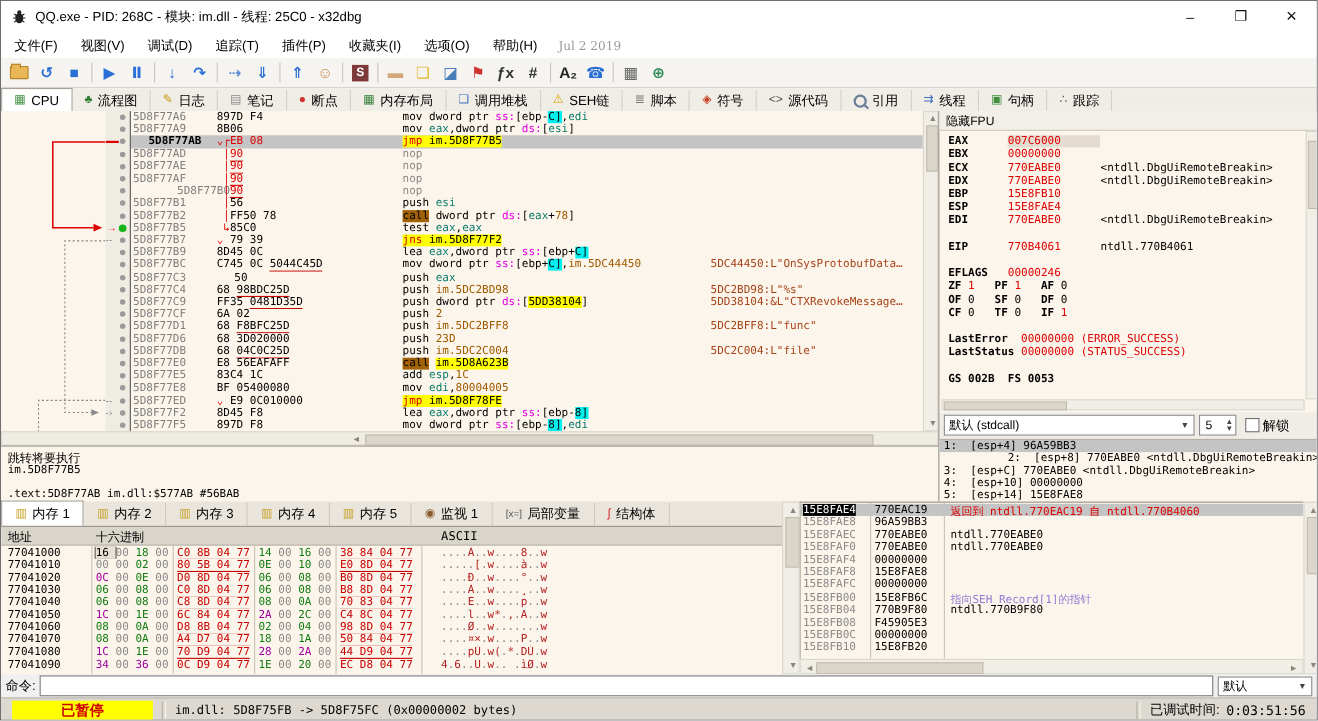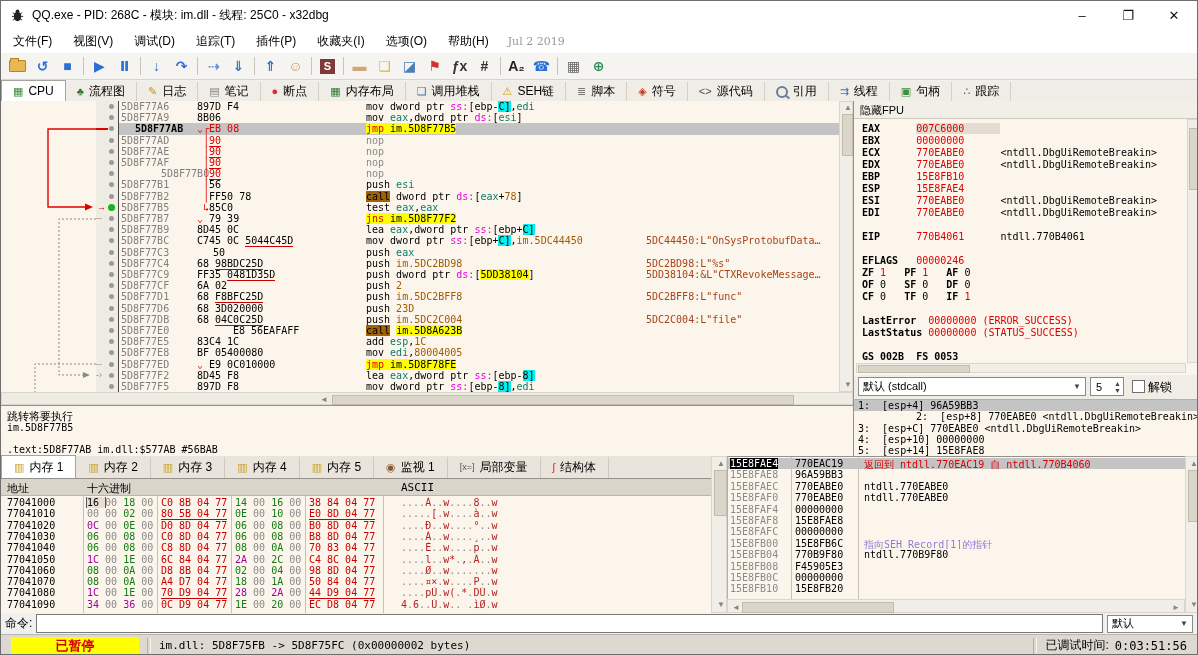--- a/index.html
+++ b/index.html
@@ -311,21 +311,21 @@
       <div class="row dis-row mono" style="top: 112px;"><span class="addr" style="position: absolute; left: 2px;">5D8F77B7</span><span style="position: absolute; left: 78px;"><span class="b-P">⌄ </span><span class="b-k">79 39</span></span><span style="position: absolute; left: 247px;"><span class="c-Y">jns </span><span class="c-y">im.5D8F77F2</span></span></div>
       <div class="row dis-row mono" style="top: 123.2px;"><span class="addr" style="position: absolute; left: 2px;">5D8F77B9</span><span style="position: absolute; left: 78px;"><span class="b-k">8D45 0C</span></span><span style="position: absolute; left: 247px;"><span class="c-m">lea </span><span class="c-r">eax</span><span class="c-p">,</span><span class="c-m">dword ptr </span><span class="c-s">ss:</span><span class="c-p">[ebp+</span><span class="c-c">C]</span></span></div>
       <div class="row dis-row mono" style="top: 134.4px;"><span class="addr" style="position: absolute; left: 2px;">5D8F77BC</span><span style="position: absolute; left: 78px;"><span class="b-k">C745 0C </span><span class="b-U">5044C45D</span></span><span style="position: absolute; left: 247px;"><span class="c-m">mov </span><span class="c-m">dword ptr </span><span class="c-s">ss:</span><span class="c-p">[ebp+</span><span class="c-c">C]</span><span class="c-p">,</span><span class="c-a">im.5DC44450</span></span><span class="cmt" style="position: absolute; left: 527px; width: 190px; overflow: hidden;">5DC44450:L"OnSysProtobufData…</span></div>
       <div class="row dis-row mono" style="top: 145.6px;"><span class="addr" style="position: absolute; left: 2px;">5D8F77C3</span><span style="position: absolute; left: 94px;"><span class="b-k">50</span></span><span style="position: absolute; left: 247px;"><span class="c-m">push </span><span class="c-r">eax</span></span></div>
       <div class="row dis-row mono" style="top: 156.8px;"><span class="addr" style="position: absolute; left: 2px;">5D8F77C4</span><span style="position: absolute; left: 78px;"><span class="b-k">68 </span><span class="b-U">98BDC25D</span></span><span style="position: absolute; left: 247px;"><span class="c-m">push </span><span class="c-a">im.5DC2BD98</span></span><span class="cmt" style="position: absolute; left: 527px; width: 190px; overflow: hidden;">5DC2BD98:L"%s"</span></div>
       <div class="row dis-row mono" style="top: 168px;"><span class="addr" style="position: absolute; left: 2px;">5D8F77C9</span><span style="position: absolute; left: 78px;"><span class="b-k">FF35 </span><span class="b-U">0481D35D</span></span><span style="position: absolute; left: 247px;"><span class="c-m">push </span><span class="c-m">dword ptr </span><span class="c-s">ds:</span><span class="c-p">[</span><span class="c-y">5DD38104</span><span class="c-p">]</span></span><span class="cmt" style="position: absolute; left: 527px; width: 190px; overflow: hidden;">5DD38104:&amp;L"CTXRevokeMessage…</span></div>
       <div class="row dis-row mono" style="top: 179.2px;"><span class="addr" style="position: absolute; left: 2px;">5D8F77CF</span><span style="position: absolute; left: 78px;"><span class="b-k">6A 02</span></span><span style="position: absolute; left: 247px;"><span class="c-m">push </span><span class="c-n">2</span></span></div>
       <div class="row dis-row mono" style="top: 190.4px;"><span class="addr" style="position: absolute; left: 2px;">5D8F77D1</span><span style="position: absolute; left: 78px;"><span class="b-k">68 </span><span class="b-U">F8BFC25D</span></span><span style="position: absolute; left: 247px;"><span class="c-m">push </span><span class="c-a">im.5DC2BFF8</span></span><span class="cmt" style="position: absolute; left: 527px; width: 190px; overflow: hidden;">5DC2BFF8:L"func"</span></div>
       <div class="row dis-row mono" style="top: 201.6px;"><span class="addr" style="position: absolute; left: 2px;">5D8F77D6</span><span style="position: absolute; left: 78px;"><span class="b-k">68 3D020000</span></span><span style="position: absolute; left: 247px;"><span class="c-m">push </span><span class="c-n">23D</span></span></div>
       <div class="row dis-row mono" style="top: 212.8px;"><span class="addr" style="position: absolute; left: 2px;">5D8F77DB</span><span style="position: absolute; left: 78px;"><span class="b-k">68 </span><span class="b-U">04C0C25D</span></span><span style="position: absolute; left: 247px;"><span class="c-m">push </span><span class="c-a">im.5DC2C004</span></span><span class="cmt" style="position: absolute; left: 527px; width: 190px; overflow: hidden;">5DC2C004:L"file"</span></div>
-      <div class="row dis-row mono" style="top: 224px;"><span class="addr" style="position: absolute; left: 2px;">5D8F77E0</span><span style="position: absolute; left: 78px; margin-left: 36px;"><span class="b-k">E8 56EAFAFF</span></span><span style="position: absolute; left: 247px;"><span class="c-C">call</span><span class="c-p"> </span><span class="c-y">im.5D8A623B</span></span></div>
+      <div class="row dis-row mono" style="top: 224px;"><span class="addr" style="position: absolute; left: 2px;">5D8F77E0</span><span style="position: absolute; left: 78px;"><span class="b-k">E8 56EAFAFF</span></span><span style="position: absolute; left: 247px;"><span class="c-C">call</span><span class="c-p"> </span><span class="c-y">im.5D8A623B</span></span></div>
       <div class="row dis-row mono" style="top: 235.2px;"><span class="addr" style="position: absolute; left: 2px;">5D8F77E5</span><span style="position: absolute; left: 78px;"><span class="b-k">83C4 1C</span></span><span style="position: absolute; left: 247px;"><span class="c-m">add </span><span class="c-r">esp</span><span class="c-p">,</span><span class="c-n">1C</span></span></div>
       <div class="row dis-row mono" style="top: 246.4px;"><span class="addr" style="position: absolute; left: 2px;">5D8F77E8</span><span style="position: absolute; left: 78px;"><span class="b-k">BF 05400080</span></span><span style="position: absolute; left: 247px;"><span class="c-m">mov </span><span class="c-r">edi</span><span class="c-p">,</span><span class="c-n">80004005</span></span></div>
       <div class="row dis-row mono" style="top: 257.6px;"><span class="addr" style="position: absolute; left: 2px;">5D8F77ED</span><span style="position: absolute; left: 78px;"><span class="b-P">⌄ </span><span class="b-k">E9 0C010000</span></span><span style="position: absolute; left: 247px;"><span class="c-Y">jmp </span><span class="c-y">im.5D8F78FE</span></span></div>
       <div class="row dis-row mono" style="top: 268.8px;"><span class="addr" style="position: absolute; left: 2px;">5D8F77F2</span><span style="position: absolute; left: 78px;"><span class="b-k">8D45 F8</span></span><span style="position: absolute; left: 247px;"><span class="c-m">lea </span><span class="c-r">eax</span><span class="c-p">,</span><span class="c-m">dword ptr </span><span class="c-s">ss:</span><span class="c-p">[ebp-</span><span class="c-c">8]</span></span></div>
       <div class="row dis-row mono" style="top: 280px;"><span class="addr" style="position: absolute; left: 2px;">5D8F77F5</span><span style="position: absolute; left: 78px;"><span class="b-k">897D F8</span></span><span style="position: absolute; left: 247px;"><span class="c-m">mov </span><span class="c-m">dword ptr </span><span class="c-s">ss:</span><span class="c-p">[ebp-</span><span class="c-c">8]</span><span class="c-p">,</span><span class="c-r">edi</span></span></div>
     </div>
 
   <div class="sb" style="left:838px;top:100px;width:14px;height:291px;">
     <div class="ar" style="left:4px;top:2px;">▲</div>
     <div class="thumb" style="left:2px;top:12px;width:9px;height:40px;"></div>
@@ -345,21 +345,20 @@
 
   <div class="pane" id="regpane" style="left:852px;top:100px;width:346px;height:274px;border-left:1px solid #95908A;box-sizing:border-box;">
     <div style="position:absolute;left:0;top:0;width:100%;height:18px;background:#F2EFE8;border-bottom:1px solid #CFC9BE;font-size:11px;padding:2px 0 0 6px;box-sizing:border-box;">隐藏FPU</div>
     <div id="reglines" class="mono" style="position:absolute;left:8px;top:22px;right:14px;">
         <div class="rline"><span class="rname">EAX      </span><span class="rval rvalsel">007C6000      </span></div>
         <div class="rline"><span class="rname">EBX      </span><span class="rval">00000000      </span></div>
         <div class="rline"><span class="rname">ECX      </span><span class="rval">770EABE0      </span><span class="rblack">&lt;ntdll.DbgUiRemoteBreakin&gt;</span></div>
         <div class="rline"><span class="rname">EDX      </span><span class="rval">770EABE0      </span><span class="rblack">&lt;ntdll.DbgUiRemoteBreakin&gt;</span></div>
         <div class="rline"><span class="rname">EBP      </span><span class="rval">15E8FB10      </span></div>
         <div class="rline"><span class="rname">ESP      </span><span class="rval">15E8FAE4      </span></div>
-        <div class="rline"><span class="rname">ESI      </span><span class="rval">770EABE0      </span><span class="rblack">&lt;ntdll.DbgUiRemoteBreakin&gt;</span></div>
         <div class="rline"><span class="rname">EDI      </span><span class="rval">770EABE0      </span><span class="rblack">&lt;ntdll.DbgUiRemoteBreakin&gt;</span></div>
         <div class="rline"></div>
         <div class="rline"><span class="rname">EIP      </span><span class="rval">770B4061      </span><span class="rblack">ntdll.770B4061</span></div>
         <div class="rline"></div>
         <div class="rline"><span class="rname">EFLAGS   </span><span class="rval">00000246</span></div>
         <div class="rline"><span class="rname">ZF </span><span class="rval">1   </span><span class="rname">PF </span><span class="rval">1   </span><span class="rname">AF </span><span class="rblack">0</span></div>
         <div class="rline"><span class="rname">OF </span><span class="rblack">0   </span><span class="rname">SF </span><span class="rblack">0   </span><span class="rname">DF </span><span class="rblack">0</span></div>
         <div class="rline"><span class="rname">CF </span><span class="rblack">0   </span><span class="rname">TF </span><span class="rblack">0   </span><span class="rname">IF </span><span class="rval">1</span></div>
         <div class="rline"></div>
         <div class="rline"><span class="rname">LastError  </span><span class="rval">00000000 (ERROR_SUCCESS)</span></div>

